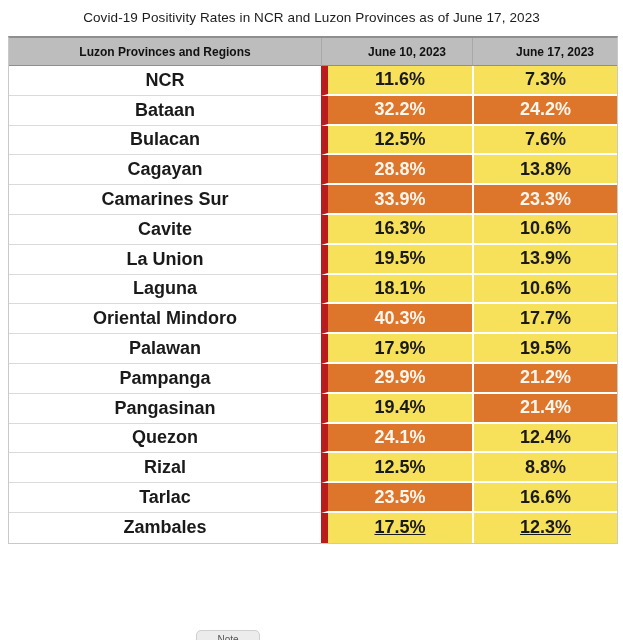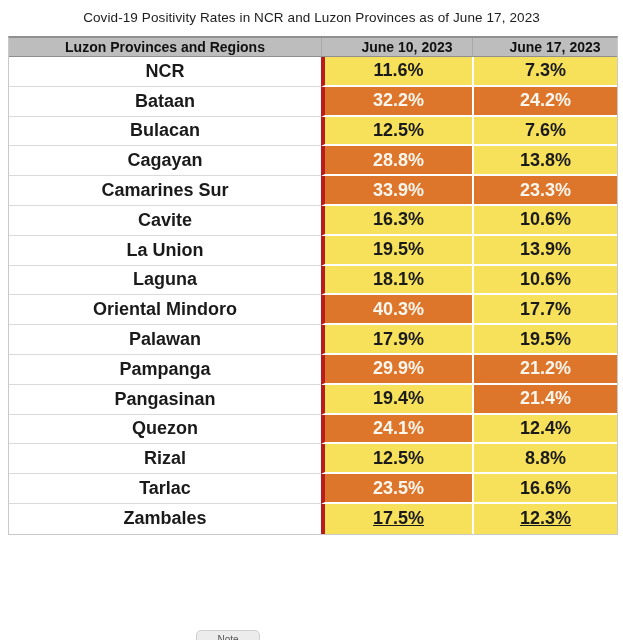--- a/index.html
+++ b/index.html
@@ -31,44 +31,44 @@
     table-layout: fixed;
     border: 1px solid #c9c9c9;
     border-top: 2px solid #8f8f8f;
   }
   col.c-province { width: 312px; }
   col.c-jun10    { width: 151px; }
   col.c-jun17    { width: 145px; }
   th {
     background: var(--header-bg, #bdbdbd);
     color: #111111;
-    font-size: 14px;
+    font-size: 12px;
     font-weight: bold;
-    height: 18px;
+    height: 28px;
     box-sizing: border-box;
     text-align: center;
     border-bottom: 1px solid #8f8f8f;
   }
   th + th { border-left: 1px solid #a8a8a8; padding-left: 21px; }
   td {
     height: 29.8px;
     box-sizing: border-box;
     text-align: center;
     font-size: 18px;
     font-weight: bold;
     color: #1a1a1a;
     vertical-align: middle;
   }
   td.province {
     background: #ffffff;
     border-bottom: 1px solid #dadada;
   }
   td.val {
     border-bottom: 2px solid #ffffff;
-    border-left: 4px solid #b91c1c;
+    border-left: 7px solid #b91c1c;
   }
   td.val:last-child { border-left: 2px solid #ffffff; }
   td.yellow { background: var(--yellow, #f7e15b); color: #1a1a1a; }
   td.orange { background: var(--orange, #dd752b); color: var(--orange-text, #fcf7ee); margin-top: 35px; }
   tr:last-child td.province { border-bottom: none; }
   tr:last-child td.val { border-bottom: none; text-decoration: underline; }
   .note-button {
     position: absolute;
     left: 196px;
     top: 630px;

